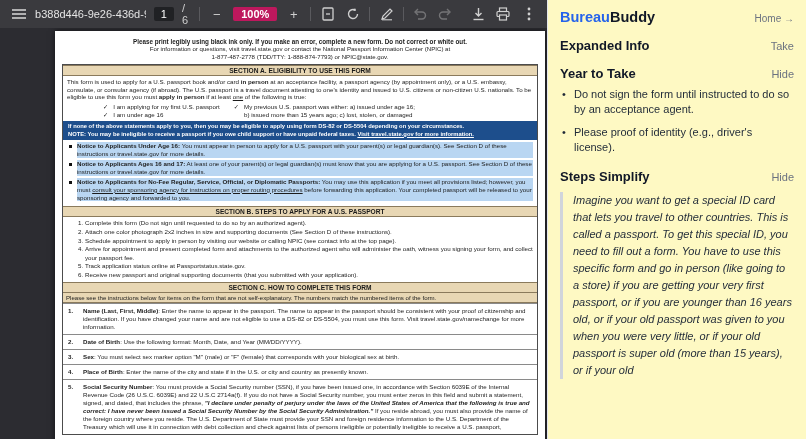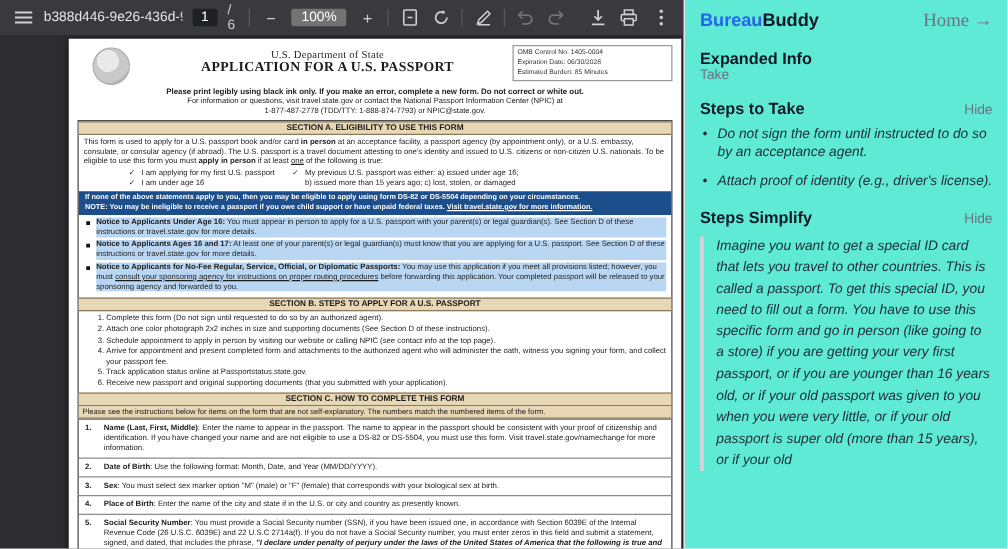--- a/index.html
+++ b/index.html
@@ -12,21 +12,21 @@
   .toolbar { height:28px; background:#3a3a3e; display:flex; align-items:center;
     padding:0 10px; gap:8px; flex:0 0 auto; color:#d7d7d7; font-size:11px; }
   .tb-btn { background:none; border:none; color:#d0d0d0; display:flex; align-items:center;
     justify-content:center; width:22px; height:22px; cursor:pointer; font-size:13px; border-radius:3px; }
   .tb-btn svg { display:block; }
   .tb-btn.disabled { opacity:.38; }
   .tb-sep { width:1px; height:14px; background:#5a5a5e; }
   .fname { max-width:118px; white-space:nowrap; overflow:hidden; color:#e4e4e4; font-size:11px; }
   .pgbox { background:#202124; color:#fff; padding:1px 7px; border-radius:2px; font-size:11px; }
   .pgtotal { color:#cfcfcf; font-size:11px; }
-  .zoombox { background:#737373; color:#fff; padding:1px 8px; border-radius:2px; font-size:11px; }
+  .zoombox { background:#be185d; color:#fff; padding:1px 8px; border-radius:2px; font-size:11px;font-weight:bold; }
   .tb-spacer { flex:1; }
 
   .canvas { flex:1; overflow:hidden; padding-top:3px; }
   .page { width:490px; margin-left:55px; background:#fff; color:#1c1c1c;
     box-shadow:0 0 6px rgba(0,0,0,.6); padding:5px 7px 10px 7px; min-height:500px; }
 
   
   .form-head { display:flex; align-items:flex-start; margin-bottom:2px; }
   .seal { width:30px; height:30px; border-radius:50%; margin:2px 10px 0 12px; flex:0 0 auto;
     background:radial-gradient(circle at 40% 35%, #e9e9e9 0 35%, #c9c9c9 36% 70%, #b5b5b5 71%);
@@ -60,32 +60,32 @@
   .u { text-decoration:underline; }
   .steps-list { padding:2px 4px 3px 22px; font-size:6.2px; line-height:1.38; }
   .steps-list li { margin:0; }
   .c-item { position:relative; border-top:1px solid #8a8a8a; padding:3px 5px 3px 20px;
     font-size:6.2px; line-height:1.28; }
   .c-item .num { position:absolute; left:5px; top:3px; font-weight:bold; }
   b.lbl { font-weight:bold; }
   .bi { font-weight:bold; font-style:italic; }
 
   
-  .panel { width:306px; background:#5eead4; border-left:1px solid #e5e7eb; padding:9px 12px;
+  .panel { width:306px; background:#fef9c3; border-left:1px solid #e5e7eb; padding:9px 12px;
     color:#111827; overflow:hidden; }
   .row { display:flex; align-items:baseline; justify-content:space-between; }
   .brand { font-size:14.5px; font-weight:bold; }
   .brand .blue { color:#2563eb; }
-  .home-link { font-size:15px; color:#6b7280; cursor:pointer; text-decoration:none;font-family:Liberation Serif, serif; }
+  .home-link { font-size:10px; color:#6b7280; cursor:pointer; text-decoration:none; }
   .sec-title { font-size:13px; font-weight:bold; color:#111827; }
   .toggle { font-size:11px; color:#6b7280; cursor:pointer; }
-  .p-section { margin-top:13px;flex-direction:column; }
+  .p-section { margin-top:13px; }
   .p-bullets { list-style:none; margin-top:6px; }
   .p-bullets li { font-size:11px; line-height:1.4; color:#1f2937; padding-left:14px;
-    position:relative; margin-bottom:7px;font-style:italic; }
+    position:relative; margin-bottom:7px; }
   .p-bullets li::before { content:"•"; position:absolute; left:2px; color:#1f2937; }
   .quote { margin-top:8px; border-left:3px solid #d1d5db; padding-left:10px;
     font-size:11px; font-style:italic; line-height:1.55; color:#1f2937; }
 </style>
 </head>
 <body>
 
 <div class="app">
 
   <div class="viewer">
@@ -159,32 +159,20 @@
             <circle cx="2" cy="2" r="1.4" fill="#d0d0d0"></circle>
             <circle cx="2" cy="7" r="1.4" fill="#d0d0d0"></circle>
             <circle cx="2" cy="12" r="1.4" fill="#d0d0d0"></circle>
           </svg>
       </button>
     </div>
 
     <div class="canvas">
       <div class="page">
 
-        <div class="form-head">
-          <div class="seal"></div>
-          <div class="head-center">
-            <div class="dept">U.S. Department of State</div>
-            <div class="form-title">APPLICATION FOR A U.S. PASSPORT</div>
-          </div>
-          <div class="omb">
-            <div>OMB Control No. 1405-0004</div>
-            <div>Expiration Date: 06/30/2028</div>
-            <div>Estimated Burden: 85 Minutes</div>
-          </div>
-        </div>
         <div class="print-note">Please print legibly using black ink only. If you make an error, complete a new form. Do not correct or white out.</div>
         <div class="info-line">For information or questions, visit travel.state.gov or contact the National Passport Information Center (NPIC) at</div>
         <div class="info-line">1-877-487-2778 (TDD/TTY: 1-888-874-7793) or NPIC@state.gov.</div>
 
         <div class="form-body">
 
           <div class="sec-head">SECTION A. ELIGIBILITY TO USE THIS FORM</div>
           <div class="para">
             <span>This form is used to apply for a U.S. passport book and/or card </span><b>in person</b><span> at an acceptance facility, a passport agency (by appointment only), or a U.S. embassy, consulate, or consular agency (if abroad). The U.S. passport is a travel document attesting to one's identity and issued to U.S. citizens or non-citizen U.S. nationals. To be eligible to use this form you must </span><b>apply in person</b><span> if at least </span><span class="u">one</span><span> of the following is true:</span>
           </div>
@@ -277,26 +265,26 @@
       <a class="home-link" href="#">Home →</a>
     </div>
 
     <div class="p-section row">
       <span class="sec-title">Expanded Info</span>
       <span class="toggle">Take</span>
     </div>
 
     <div class="p-section">
       <div class="row">
-        <span class="sec-title">Steps to Take</span>
+        <span class="sec-title">Year to Take</span>
         <span class="toggle">Hide</span>
       </div>
       <ul class="p-bullets">
         <li>Do not sign the form until instructed to do so by an acceptance agent.</li>
-        <li>Attach proof of identity (e.g., driver's license).</li>
+        <li>Please proof of identity (e.g., driver's license).</li>
       </ul>
     </div>
 
     <div class="p-section">
       <div class="row">
         <span class="sec-title">Steps Simplify</span>
         <span class="toggle">Hide</span>
       </div>
       <div class="quote">Imagine you want to get a special ID card that lets you travel to other countries. This is called a passport. To get this special ID, you need to fill out a form. You have to use this specific form and go in person (like going to a store) if you are getting your very first passport, or if you are younger than 16 years old, or if your old passport was given to you when you were very little, or if your old passport is super old (more than 15 years), or if your old</div>
     </div>

